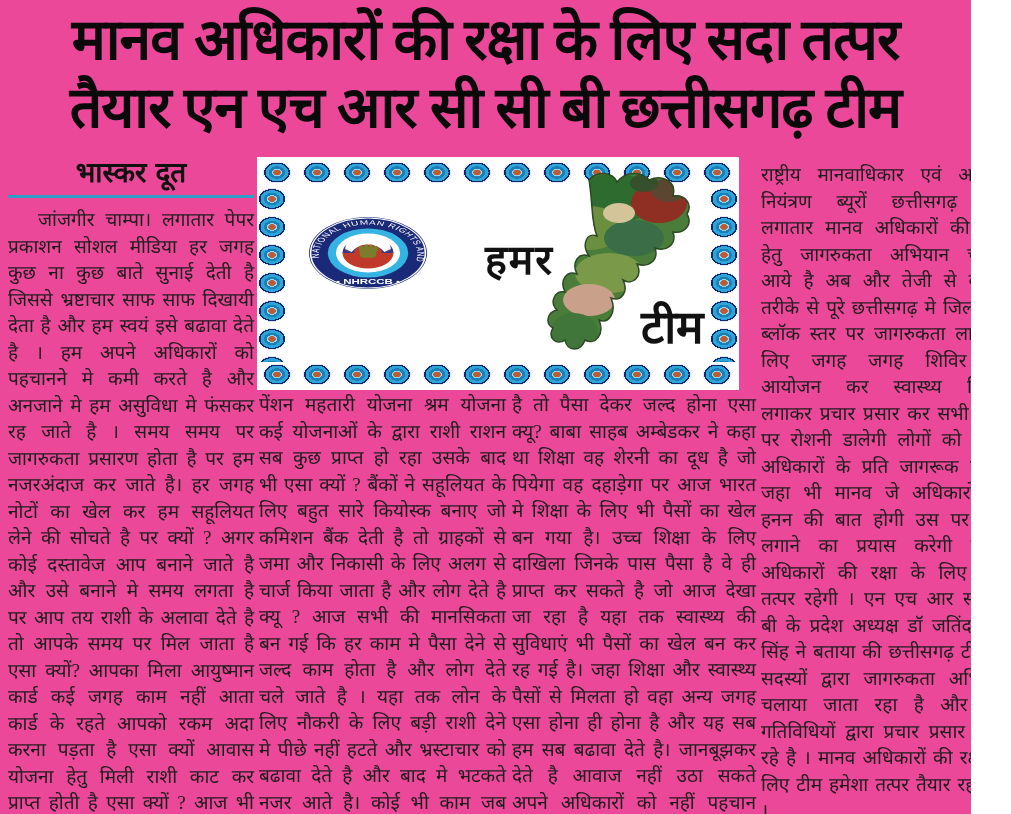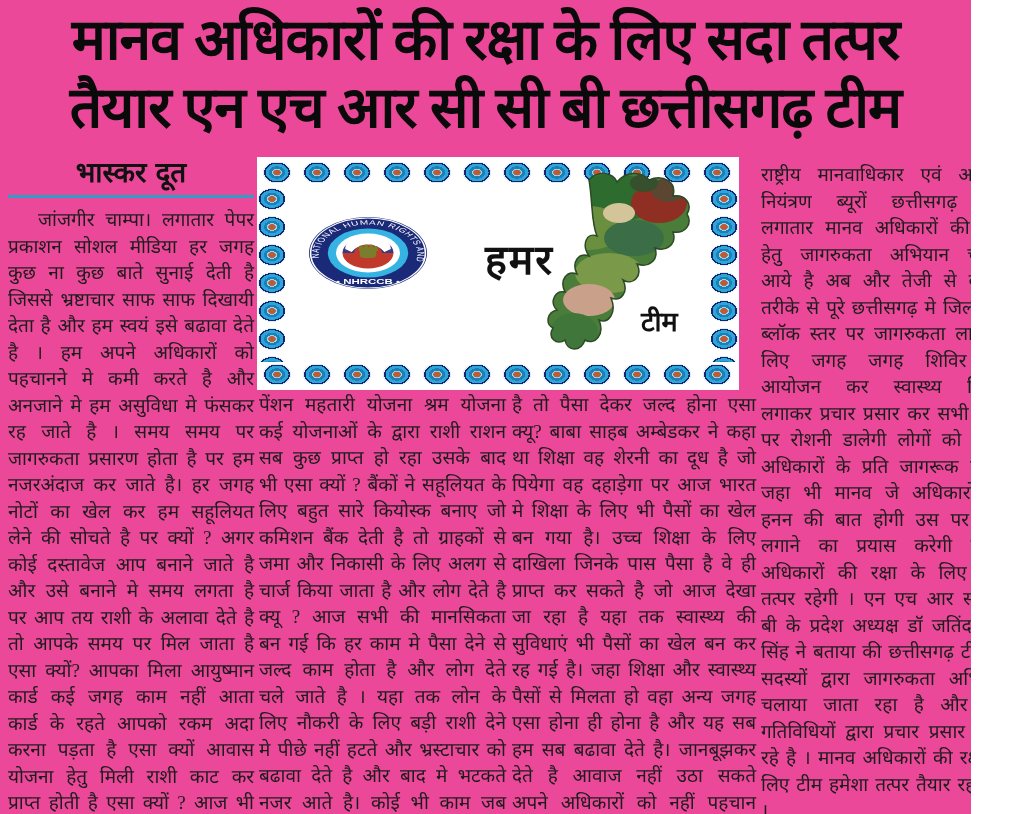--- a/index.html
+++ b/index.html
@@ -36,21 +36,21 @@
   .bstrip.left { left:0; } .bstrip.right { right:0; }
   .banner-inner { position:absolute; left:28px; right:28px; top:29px; bottom:30px; background:#fff; }
   .nhrccb-logo { position:absolute; left:22px; top:30px; width:122px; height:74px; }
   .map-wrap { position:absolute; left:234px; top:-18px; width:176px; height:200px; }
   .t-hamar { position:absolute; left:172px; top:44px; font-size:41px; font-weight:bold; color:#111;
     letter-spacing:2px;margin-left:28px; }
   .t-chhattisgarh { position:absolute; left:152px; top:52px; font-size:52px; font-weight:bold;
     color:#ffffff; letter-spacing:1px; white-space:nowrap;
     -webkit-text-stroke:2px #1a1a1a;
     text-shadow:-1px -1px 0 #1a1a1a, 1px -1px 0 #1a1a1a, -1px 1px 0 #1a1a1a, 1px 1px 0 #1a1a1a; }
-  .t-team { position:absolute; left:356px; top:116px; font-size:27px; font-weight:bold; color:#111;text-align:center; }
+  .t-team { position:absolute; left:356px; top:108px; font-size:46px; font-weight:bold; color:#111;text-align:center; }
 </style>
 </head>
 <body>
 
 <div class="page">
 
   <div class="headline">
     <div class="l1">मानव अधिकारों की रक्षा के लिए सदा तत्पर</div>
     <div class="l2">तैयार एन एच आर सी सी बी छत्तीसगढ़ टीम</div>
   </div>

